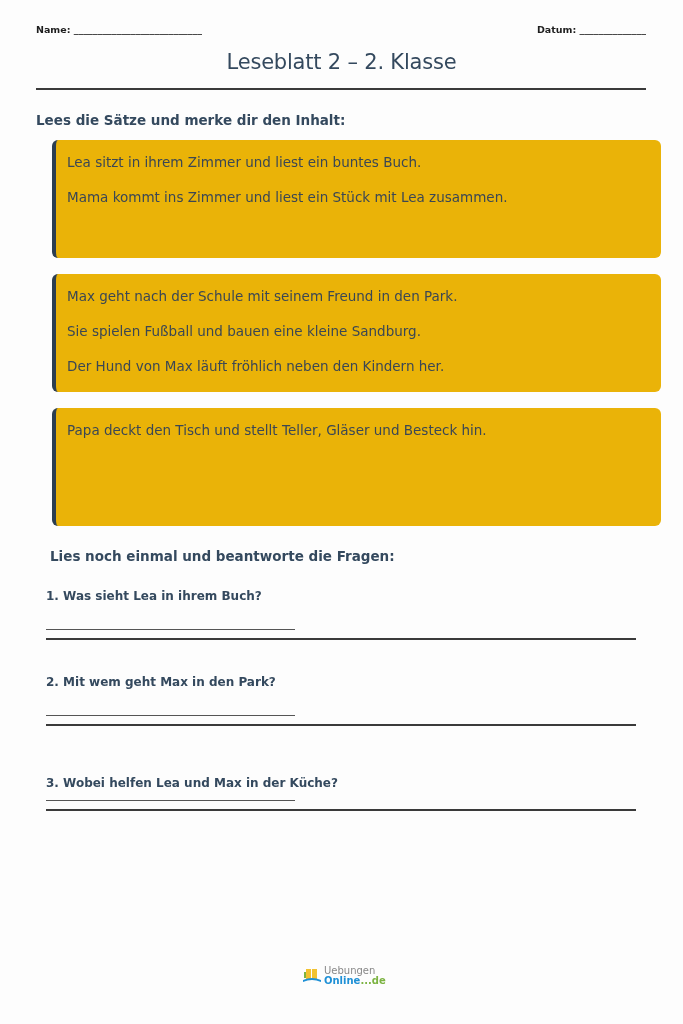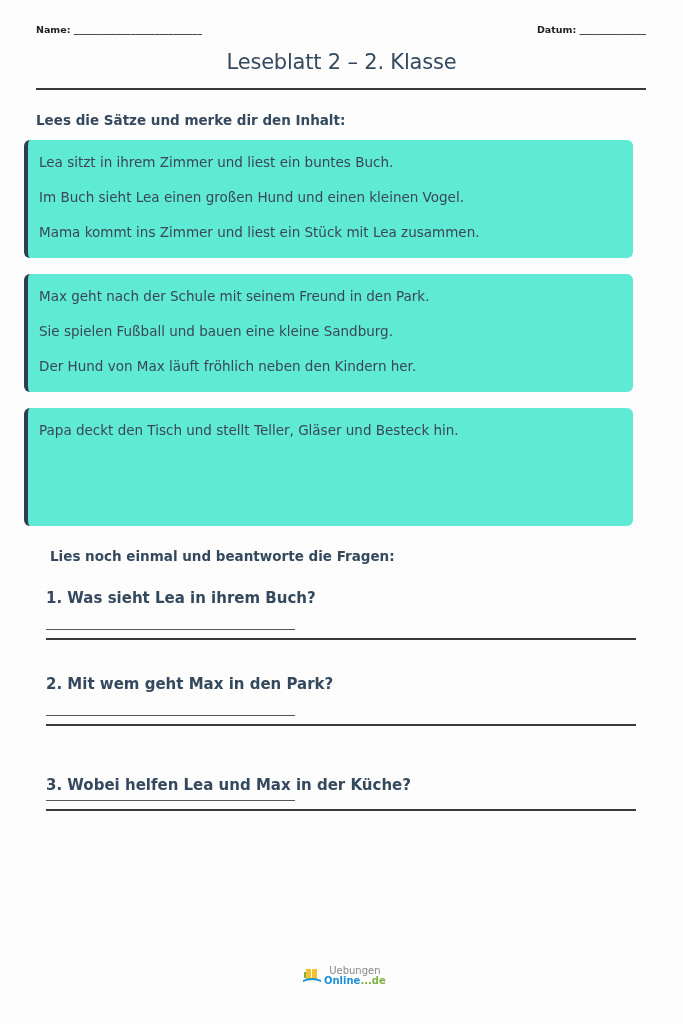--- a/index.html
+++ b/index.html
@@ -17,40 +17,40 @@
     position: absolute; top: 50px; left: 0; width: 683px; text-align: center;
     font-size: 21px; font-weight: normal; color: #34495e; letter-spacing: -0.2px;
   }
   .title-rule {
     position: absolute; top: 88px; left: 36px; width: 610px; height: 2px; background: #3a3a3a;
   }
   .section-heading {
     position: absolute; left: 36px; font-size: 13.5px; font-weight: bold; color: #34495e;
   }
   .passage {
-    position: absolute; left: 24px; width: 609px; background: #5eead4;
+    position: absolute; left: 52px; width: 609px; background: #eab308;
     border-left: 4px solid #2c3e50; border-radius: 6px; box-sizing: border-box;
     padding: 12px 0 0 11px;
   }
   .passage p {
     margin: 0 0 15px 0; font-size: 13.5px; line-height: 20px; color: #3b4754; white-space: nowrap;
   }
   .question {
-    position: absolute; left: 46px; font-size: 15px; font-weight: bold; color: #34495e;
+    position: absolute; left: 46px; font-size: 12px; font-weight: bold; color: #34495e;
   }
   .short-line {
     position: absolute; left: 46px; width: 249px; height: 1px; background: #555;
   }
   .long-line {
     position: absolute; left: 46px; width: 590px; height: 2px; background: #3a3a3a;
   }
   .logo {
     position: absolute; top: 966px; left: 302px; display: flex; align-items: center; gap: 2px;
   }
-  .logo-text { display: flex; flex-direction: column; line-height: 10px; text-align: center; }
+  .logo-text { display: flex; flex-direction: column; line-height: 10px; }
   .logo-top { font-size: 10px; color: #888; }
   .logo-bottom { font-size: 10px; font-weight: bold; color: #1e90d6; }
   .logo-bottom .de { color: #7cb342; }
   .footer-url {
     position: absolute; top: 1051px; left: 0; width: 683px; text-align: center;
     font-size: 12px; color: #222;
   }
 </style>
 </head>
 <body>
@@ -60,21 +60,20 @@
   <span>Datum: ______________</span>
 </div>
 
 <div class="title">Leseblatt 2 – 2. Klasse</div>
 <div class="title-rule"></div>
 
 <div class="section-heading" style="top:112px;">Lees die Sätze und merke dir den Inhalt:</div>
 
 <div class="passage" style="top:140px; height:118px;">
   <p>Lea sitzt in ihrem Zimmer und liest ein buntes Buch.</p>
-  <p>Im Buch sieht Lea einen großen Hund und einen kleinen Vogel.</p>
   <p>Mama kommt ins Zimmer und liest ein Stück mit Lea zusammen.</p>
 </div>
 
 <div class="passage" style="top:274px; height:118px;">
   <p>Max geht nach der Schule mit seinem Freund in den Park.</p>
   <p>Sie spielen Fußball und bauen eine kleine Sandburg.</p>
   <p>Der Hund von Max läuft fröhlich neben den Kindern her.</p>
 </div>
 
 <div class="passage" style="top:408px; height:118px;">

